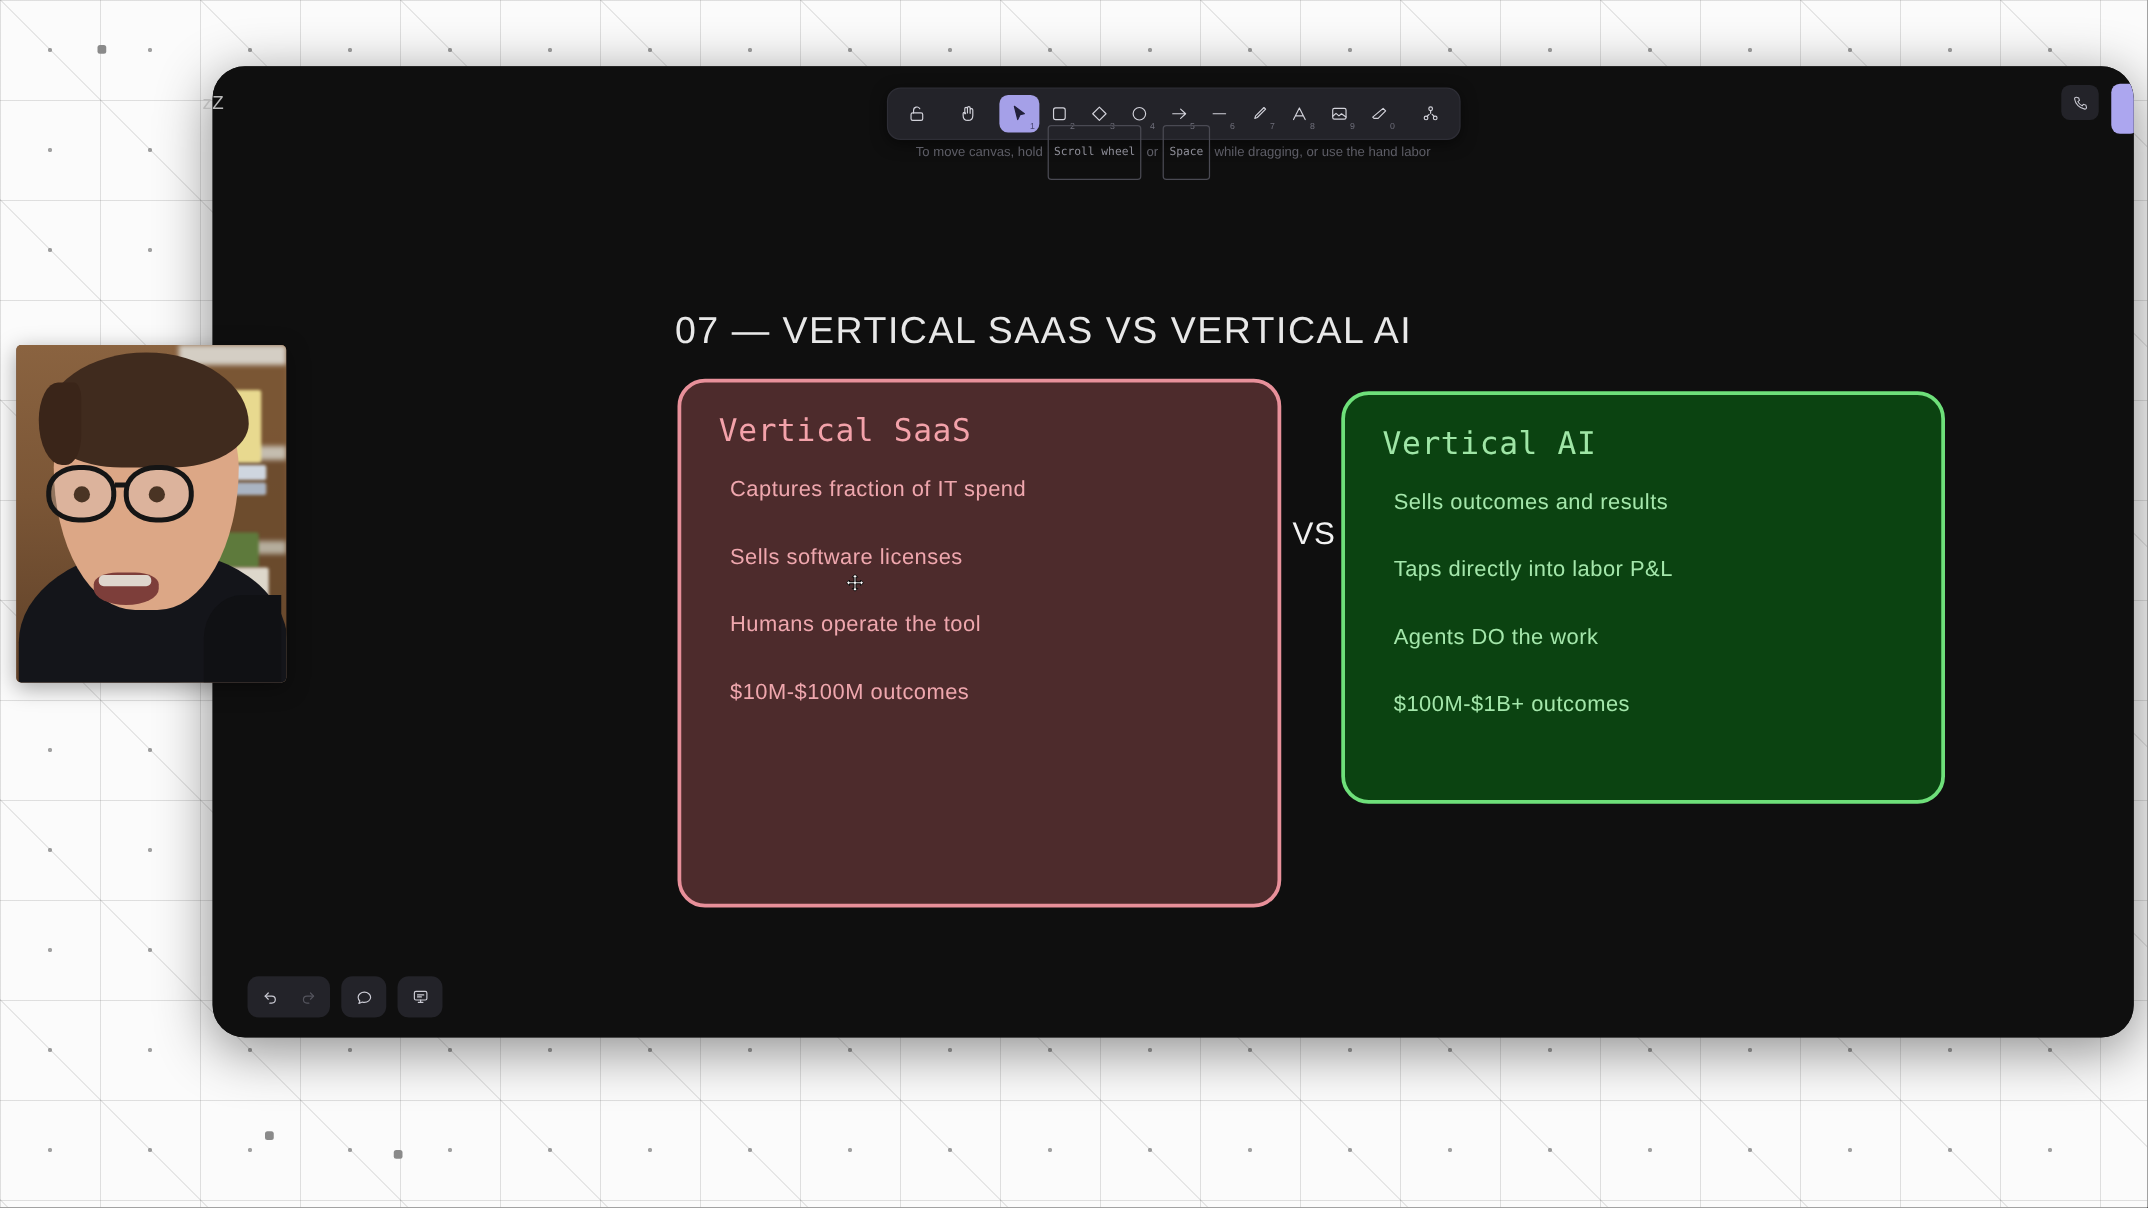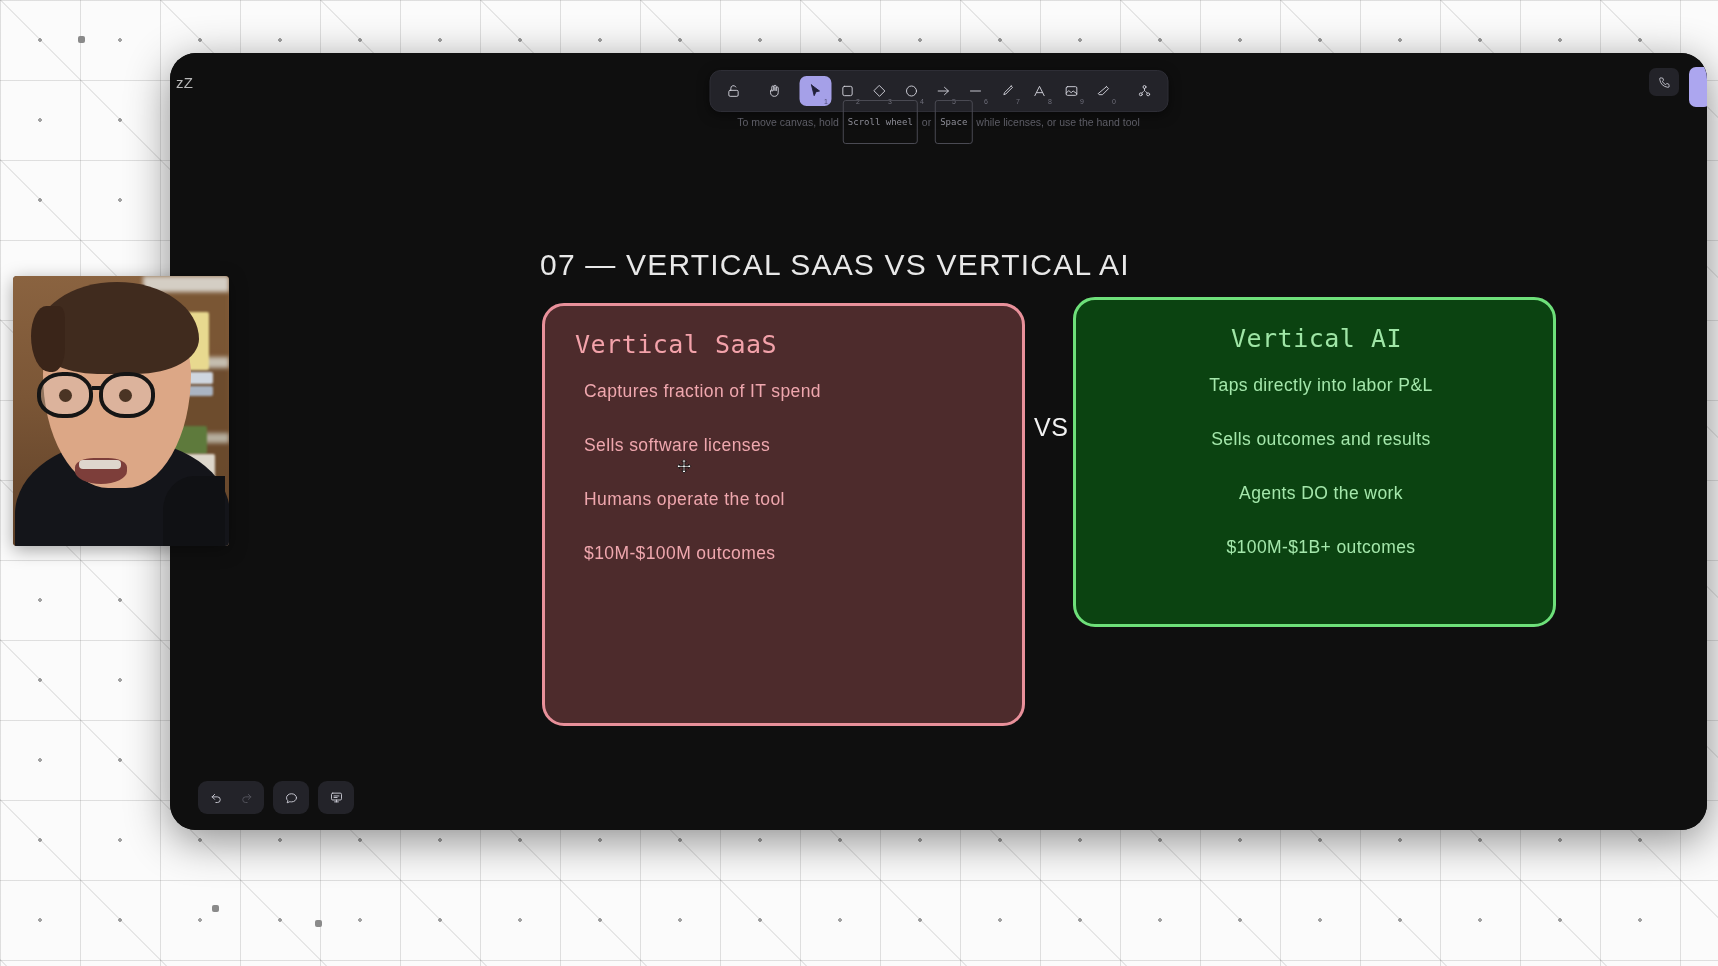--- a/index.html
+++ b/index.html
@@ -34,21 +34,21 @@
   #board-window {
     position: absolute; left: 170px; top: 53px; width: 1537px; height: 777px;
     background: #0f0f0f; border-radius: 26px;
     box-shadow: 0 10px 44px rgba(0,0,0,.45);
     overflow: hidden;
   }
   #board-canvas { position: absolute; inset: 0; background: #0f0f0f; }
 
   
   #corner-label {
-    position: absolute; left: 176px; top: 74px;
+    position: absolute; left: 162px; top: 74px;
     color: #b9b9b9; font-size: 15px; letter-spacing: .3px;
     font-family: "Liberation Sans", sans-serif;
     z-index: 3;
   }
 
   
   #toolbar {
     position: absolute; left: 50%; transform: translateX(-50%);
     top: 17px;
     display: flex; align-items: center; gap: 0px;
@@ -107,22 +107,22 @@
 
   .card {
     position: absolute; border-radius: 22px; border-width: 3px; border-style: solid;
     padding: 22px 26px;
   }
   #card-saas {
     left: 372px; top: 250px; width: 483px; height: 423px;
     background: #4d2b2c; border-color: #e8909a;
   }
   #card-ai {
-    left: 903px; top: 244px; width: 483px; height: 330px;
-    background: #0b4311; border-color: #6ee07a; text-align: center;
+    left: 903px; top: 260px; width: 483px; height: 330px;
+    background: #0b4311; border-color: #6ee07a;
   }
   .card-title {
     font-family: "DejaVu Sans Mono", monospace;
     font-size: 25px; letter-spacing: .5px; margin: 2px 0 22px 4px;
   }
   #card-saas .card-title { color: #f3a2aa; }
   #card-ai .card-title { color: #9fe6a6; }
   .card-line {
     font-family: "Liberation Sans", sans-serif;
     font-size: 17.5px; letter-spacing: .4px;
@@ -329,21 +329,21 @@
           <path d="M12 8.2v3.3M10.2 12.8L8 15M13.8 12.8L16 15"></path>
         </svg>
     </div>
   </div>
 
   <div id="toolbar-hint">
     <span>To move canvas, hold</span>
     <span class="kbd">Scroll wheel</span>
     <span>or</span>
     <span class="kbd">Space</span>
-    <span>while licenses, or use the hand tool</span>
+    <span>while dragging, or use the hand labor</span>
   </div>
 
   <div id="phone-btn">
     <svg viewBox="0 0 24 24">
         <path d="M6.5 4.5l3 .8 1 3.2-2 1.6a11 11 0 0 0 5.4 5.4l1.6-2 3.2 1 .8 3a2 2 0 0 1-2.2 2.2A15.5 15.5 0 0 1 4.3 6.7 2 2 0 0 1 6.5 4.5z"></path>
       </svg>
   </div>
   <div id="purple-tab"></div>
 
   <div id="slide-title">07 — VERTICAL SAAS VS VERTICAL AI</div>
@@ -353,22 +353,22 @@
     <div class="card-line">Captures fraction of IT spend</div>
     <div class="card-line">Sells software licenses</div>
     <div class="card-line">Humans operate the tool</div>
     <div class="card-line">$10M-$100M outcomes</div>
   </div>
 
   <div id="vs-label">VS</div>
 
   <div class="card" id="card-ai">
     <div class="card-title">Vertical AI</div>
+    <div class="card-line">Sells outcomes and results</div>
     <div class="card-line">Taps directly into labor P&amp;L</div>
-    <div class="card-line">Sells outcomes and results</div>
     <div class="card-line">Agents DO the work</div>
     <div class="card-line">$100M-$1B+ outcomes</div>
   </div>
 
 
   <div id="move-cursor">
     <svg viewBox="0 0 24 24">
       <path d="M12 2l3 3h-2v5h5V8l3 3-3 3v-2h-5v5h2l-3 3-3-3h2v-5H6v2l-3-3 3-3v2h5V5H9l3-3z" fill="#ffffff" stroke="#000000" stroke-width="1"></path>
     </svg>
   </div>

